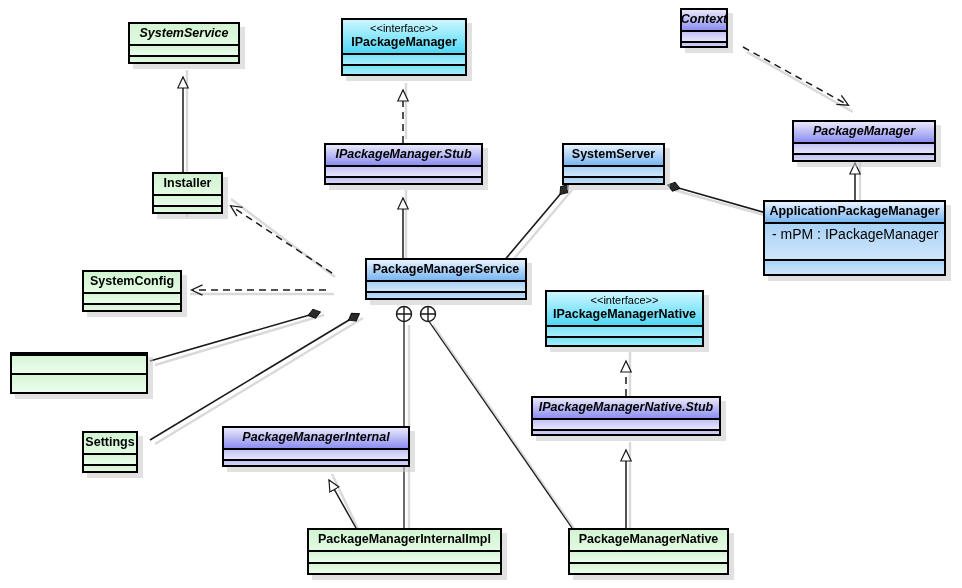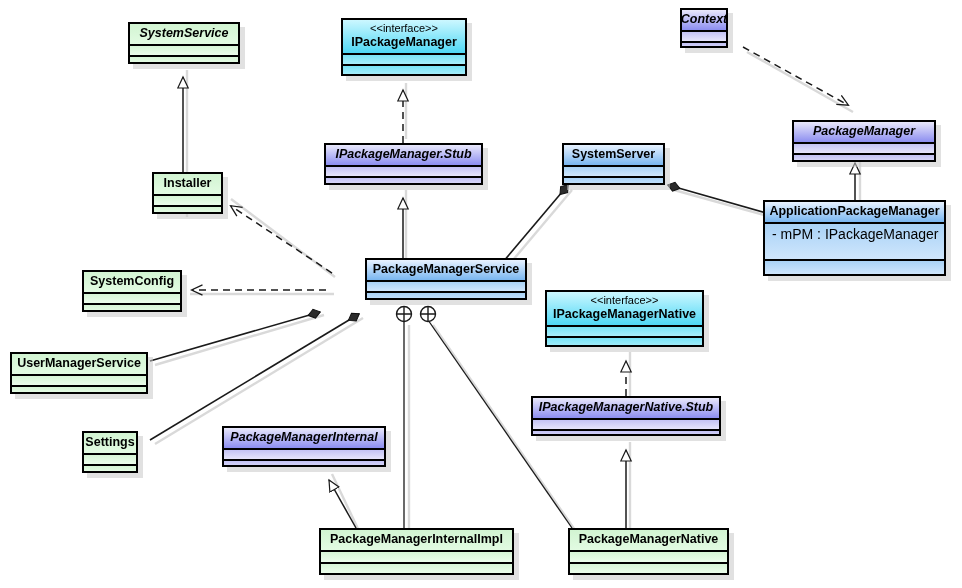--- a/index.html
+++ b/index.html
@@ -267,42 +267,39 @@
           </div>
           <div class="sep"></div>
           <div class="compart"></div>
           <div class="sep"></div>
           <div class="compart"></div>
         </div>
       </div>
       <div class="node g-green" style="left: 10px; top: 352px; width: 138px; height: 42px;">
         <div class="shadow"></div>
         <div class="frame">
-          <div class="hdr">
-            <div class="nm">UserManagerService</div>
-          </div>
           <div class="sep"></div>
           <div class="compart"></div>
           <div class="sep"></div>
           <div class="compart"></div>
         </div>
       </div>
       <div class="node g-violet" style="left: 531px; top: 396px; width: 190px; height: 40px;">
         <div class="shadow"></div>
         <div class="frame">
           <div class="hdr">
             <div class="nm ital">IPackageManagerNative.Stub</div>
           </div>
           <div class="sep"></div>
           <div class="compart"></div>
           <div class="sep"></div>
           <div class="compart"></div>
         </div>
       </div>
-      <div class="node g-violet" style="left: 222px; top: 426px; width: 164px; height: 41px;">
+      <div class="node g-violet" style="left: 222px; top: 426px; width: 188px; height: 41px;">
         <div class="shadow"></div>
         <div class="frame">
           <div class="hdr">
             <div class="nm ital">PackageManagerInternal</div>
           </div>
           <div class="sep"></div>
           <div class="compart"></div>
           <div class="sep"></div>
           <div class="compart"></div>
         </div>
@@ -312,21 +309,21 @@
         <div class="frame">
           <div class="hdr">
             <div class="nm">Settings</div>
           </div>
           <div class="sep"></div>
           <div class="compart"></div>
           <div class="sep"></div>
           <div class="compart"></div>
         </div>
       </div>
-      <div class="node g-green" style="left: 307px; top: 528px; width: 195px; height: 47px; margin-left: 12px;">
+      <div class="node g-green" style="left: 307px; top: 528px; width: 195px; height: 47px;">
         <div class="shadow"></div>
         <div class="frame">
           <div class="hdr">
             <div class="nm">PackageManagerInternalImpl</div>
           </div>
           <div class="sep"></div>
           <div class="compart"></div>
           <div class="sep"></div>
           <div class="compart"></div>
         </div>

